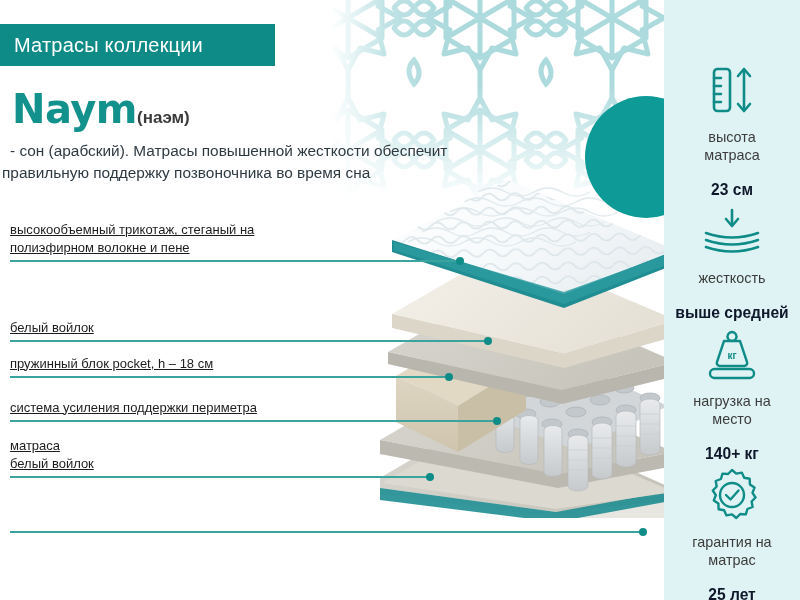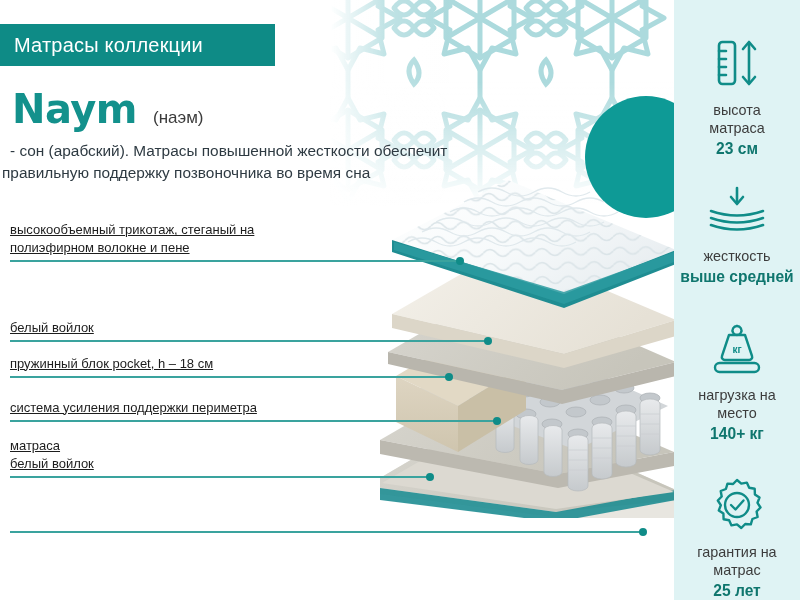--- a/index.html
+++ b/index.html
@@ -38,21 +38,21 @@
     position:absolute;left:14px;top:50%;transform:translateY(-50%);
     color:#ffffff;font-size:20px;letter-spacing:.2px;white-space:nowrap;
   }
 
   .brand{position:absolute;left:12px;top:86px;white-space:nowrap;}
   .brand .brand-name{
     font-size:40px;font-weight:700;color:#13918c;letter-spacing:-.5px;
     font-family:"DejaVu Sans","Liberation Sans",sans-serif;
   }
   .brand .brand-translit{
-    font-size:17px;color:#3b3b3b;margin-left:16px;
+    font-size:17px;color:#3b3b3b;margin-left:0;font-weight:bold;
   }
 
   .lede{
     position:absolute;left:10px;top:140px;width:600px;
     font-size:15.4px;line-height:1.42;color:#2e3a42;
   }
   .lede .l2{display:block;margin-left:-8px;}
 
   
   .callout{position:absolute;left:0;}
@@ -67,31 +67,31 @@
   .callout .cdot{
     position:absolute;bottom:-3px;width:8px;height:8px;border-radius:50%;background:#0f8c88;
   }
 
   
   .mattress{position:absolute;left:378px;top:178px;width:300px;height:340px;}
   .mattress svg{display:block;}
 
   
   .sidebar{
-    position:absolute;right:0;top:0;width:126px;height:600px;background:#dff3f4;
+    position:absolute;right:0;top:0;width:136px;height:600px;background:#dff3f4;
     display:flex;flex-direction:column;align-items:flex-start;justify-content:flex-start;
-    padding-top:31px;box-sizing:border-box;
+    padding-top:58px;box-sizing:border-box;
   }
   .feature{width:100%;text-align:center;}
   .feature .ficon{height:64px;display:flex;align-items:center;justify-content:center;}
   .feature .flabel{
     font-size:14.4px;color:#3c3c3c;line-height:1.25;margin-top:6px;padding:0 6px;
   }
   .feature .fvalue{
-    font-size:15.6px;color:#0f766e;font-weight:700;margin-top:3px;
+    font-size:15.6px;color:#0f172a;font-weight:700;margin-top:17px;
   }
   .f-gap-1{height:26px;}
   .f-gap-2{height:40px;}
   .f-gap-3{height:40px;}
 </style>
 </head>
 <body>
 
 <div id="stage">
 

